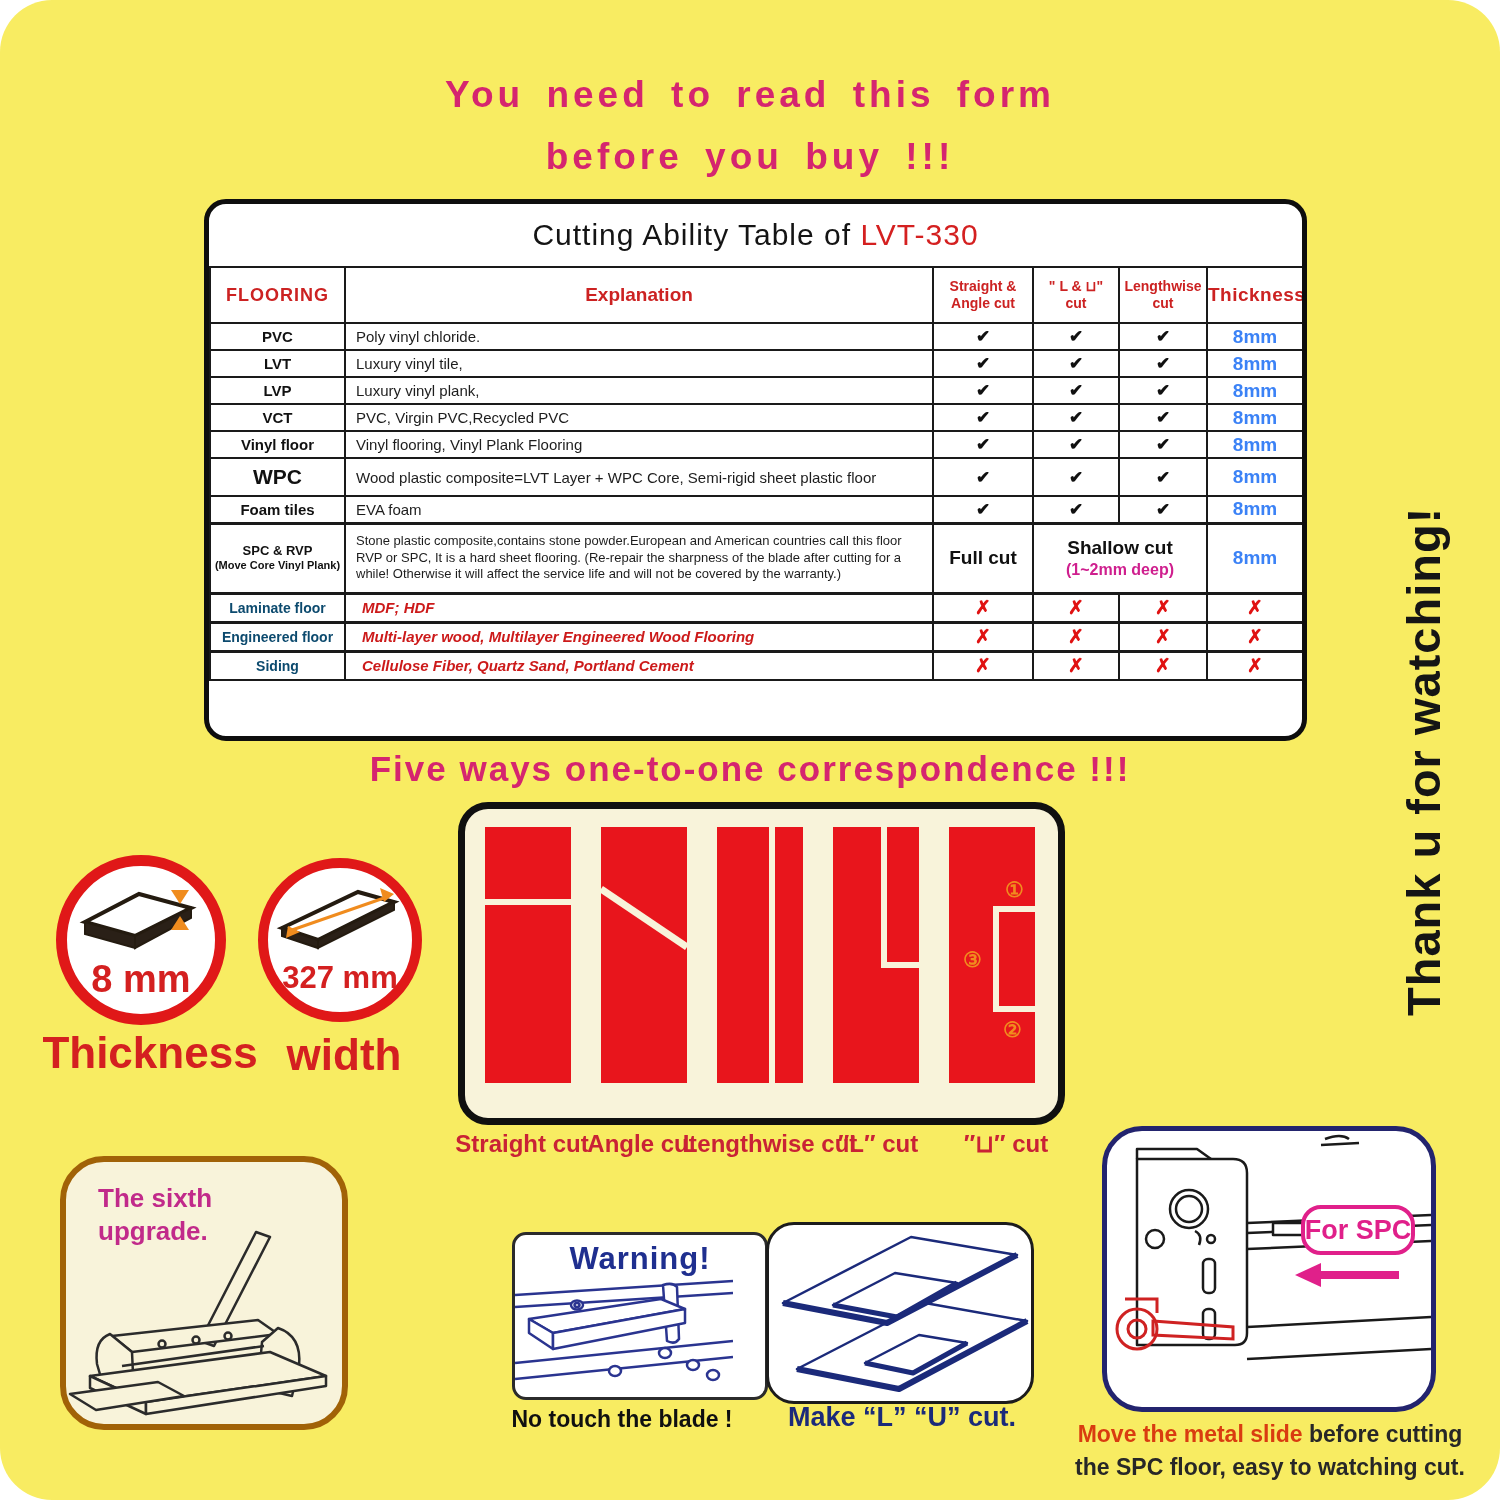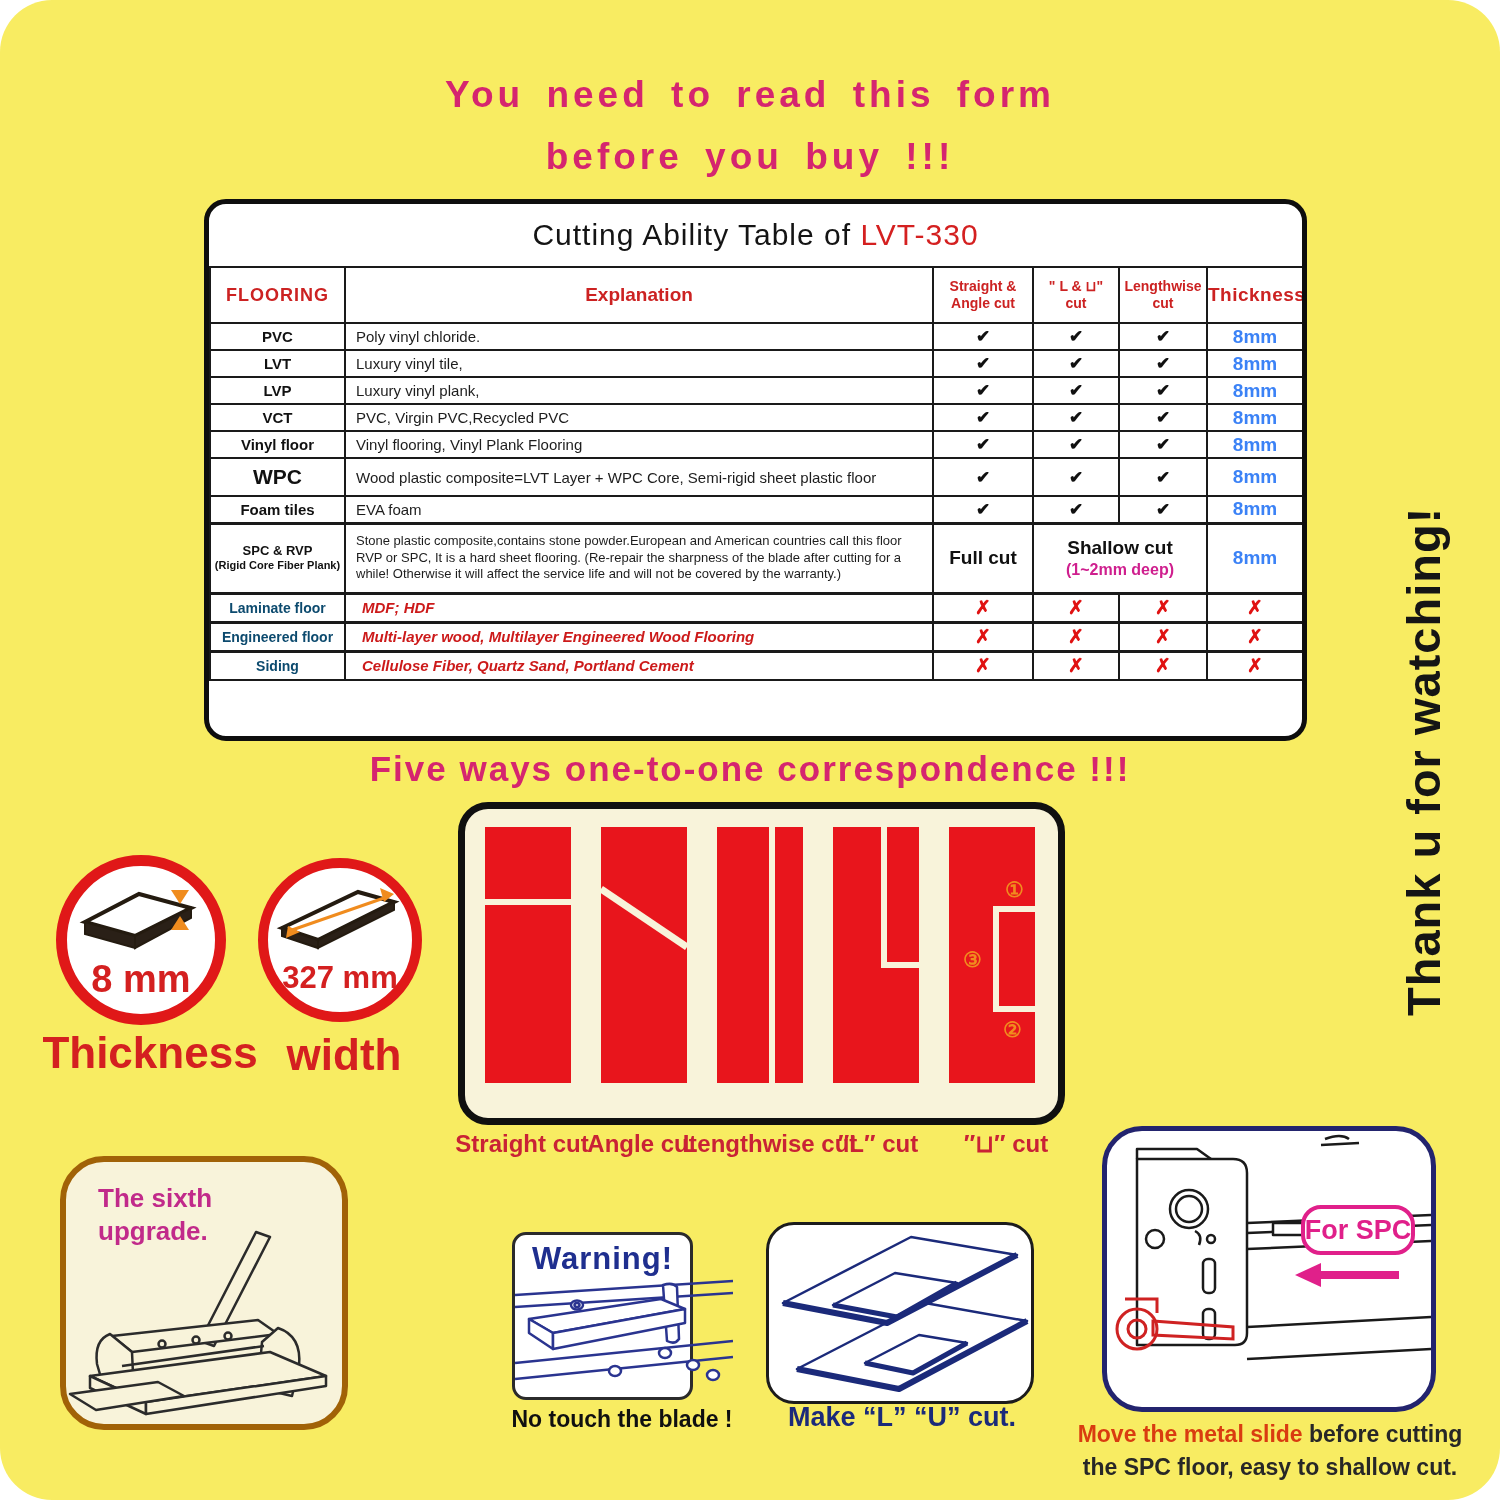--- a/index.html
+++ b/index.html
@@ -58,21 +58,21 @@
   .badge-circle { position:absolute; background:#ffffff; border-radius:50%; }
   .badge-circle.t { left:56px; top:855px; width:170px; height:170px; border:11px solid #e01818; }
   .badge-circle.w { left:258px; top:858px; width:164px; height:164px; border:10px solid #e01818; }
   .badge-value { position:absolute; width:100%; text-align:center; color:#d42020; font-weight:bold; }
   .badge-label { position:absolute; transform:translateX(-50%); color:#d42020; font-weight:bold; font-size:44px; }
 
   
   .panel { position:absolute; background:#ffffff; }
   .panel.upgrade { left:60px; top:1156px; width:288px; height:274px; background:#f8f3da; border:6px solid #a16207; border-radius:44px; }
   .upgrade-caption { position:absolute; left:32px; top:20px; color:#c12a8a; font-weight:bold; font-size:26px; line-height:1.25; white-space:pre-line; }
-  .panel.warning { left:512px; top:1232px; width:181px; height:168px; border:3px solid #2b2b2b; border-radius:14px; }
+  .panel.warning { left:512px; top:1232px; width:256px; height:168px; border:3px solid #2b2b2b; border-radius:14px; }
   .warning-title { position:absolute; top:6px; width:100%; text-align:center; color:#1f2f8f; font-weight:bold; font-size:31px; letter-spacing:1px; }
   .panel.lu { left:766px; top:1222px; width:268px; height:182px; border:3px solid #1c1c1c; border-radius:28px; }
   .panel.spcp { left:1102px; top:1126px; width:334px; height:286px; border:5px solid #23246e; border-radius:40px; }
   .caption { position:absolute; transform:translateX(-50%); font-weight:bold; white-space:nowrap; }
   .cap-warning { left:622px; top:1406px; font-size:23px; color:#101010; }
   .cap-lu { left:902px; top:1402px; font-size:27px; color:#1b2a7a; }
   .cap-spc { left:1270px; top:1418px; font-size:23px; color:#272727; text-align:center; line-height:1.45; }
   .cap-spc .red { color:#d93c10; }
   .cap-spc .b { font-weight:bold; }
 
@@ -166,21 +166,21 @@
             <td class="name">Foam tiles</td>
             <td class="expl">EVA foam</td>
             <td class="mark check">✔</td>
             <td class="mark check">✔</td>
             <td class="mark check">✔</td>
             <td class="thick">8mm</td>
           </tr>
           <tr class="spc">
             <td class="name spc-name">
               <div>SPC &amp; RVP</div>
-              <div class="spc-sub">(Rigid Core Fiber Plank)</div>
+              <div class="spc-sub">(Move Core Vinyl Plank)</div>
             </td>
             <td class="expl spc-expl">Stone plastic composite,contains stone powder.European and American countries call this floor RVP or SPC, It is a hard sheet flooring.    (Re-repair the sharpness of the blade after cutting for a while! Otherwise it will affect the service life and will not be covered by the warranty.)</td>
             <td class="mark fullcut">Full cut</td>
             <td class="mark shallow" colspan="2">
               <div>Shallow cut</div>
               <div class="shallow-sub">(1~2mm deep)</div>
             </td>
             <td class="thick">8mm</td>
           </tr>
           <tr class="bad">
@@ -365,18 +365,18 @@
       <g>
         <rect x="196" y="76" width="110" height="46" rx="18" fill="#ffffff" stroke="#e0208a" stroke-width="4"></rect>
         <text x="251" y="108" text-anchor="middle" fill="#e0208a" font-size="27" font-weight="bold" font-family="Liberation Sans, sans-serif">For SPC</text>
         <line x1="292" y1="144" x2="212" y2="144" stroke="#e0208a" stroke-width="8"></line>
         <polygon points="214,132 214,156 188,144" fill="#e0208a"></polygon>
       </g>
     </svg>
   </div>
   <div class="caption cap-spc">
     <span class="red">Move the metal slide</span><span> before cutting</span><br>
-    <span>the </span><span class="b">SPC</span><span> floor, easy to shallow cut.</span>
+    <span>the </span><span class="b">SPC</span><span> floor, easy to watching cut.</span>
   </div>
 
   <div class="thanks">Thank u for watching!</div>
 
 </div>
 
 </body></html>

